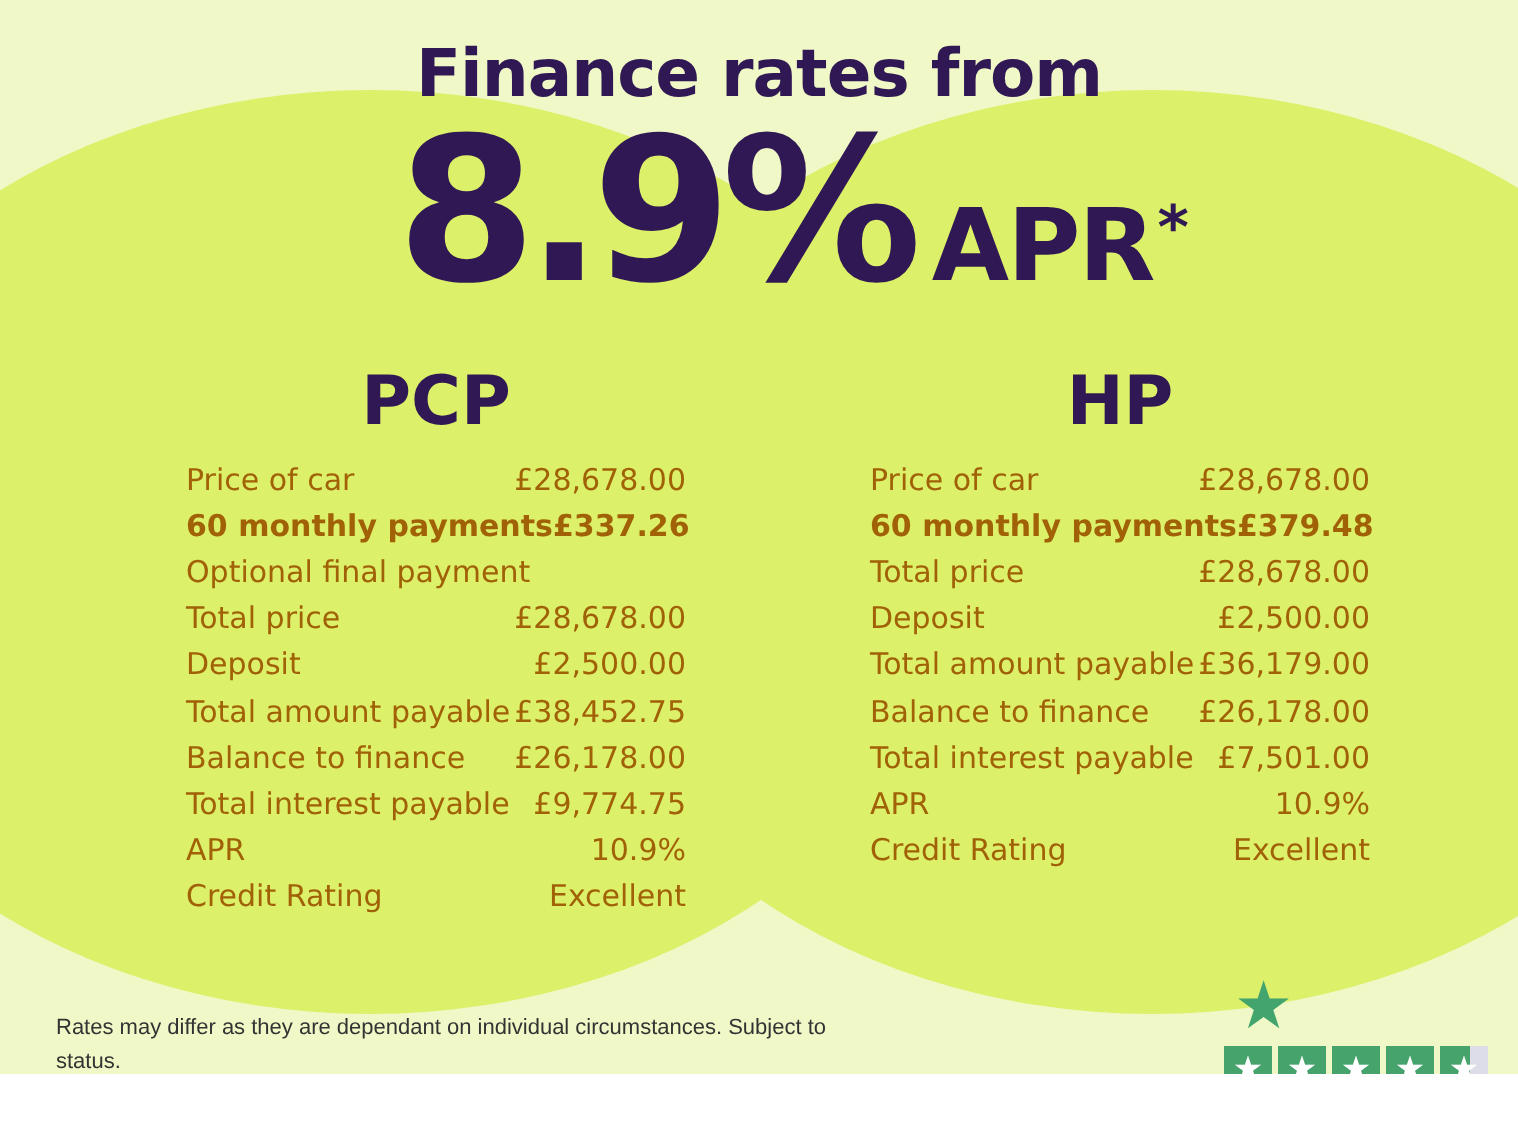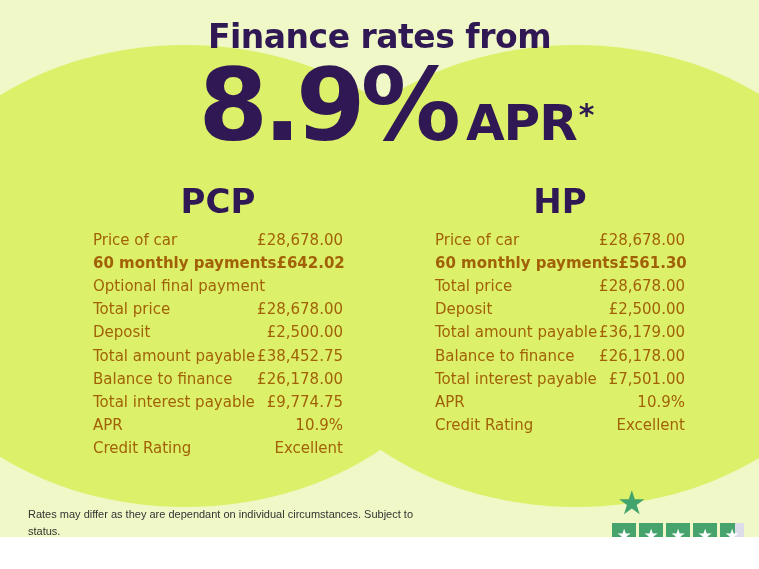--- a/index.html
+++ b/index.html
@@ -90,21 +90,21 @@
   <div class="col-title left">PCP</div>
   <div class="col-title right">HP</div>
 
   <div class="tbody left">
       <div class="row">
         <span class="lbl">Price of car</span>
         <span class="val">£28,678.00</span>
       </div>
       <div class="row bold">
         <span class="lbl">60 monthly payments</span>
-        <span class="val">£642.02</span>
+        <span class="val">£337.26</span>
       </div>
       <div class="row">
         <span class="lbl">Optional final payment</span>
         <span class="val"></span>
       </div>
       <div class="row">
         <span class="lbl">Total price</span>
         <span class="val">£28,678.00</span>
       </div>
       <div class="row">
@@ -132,21 +132,21 @@
         <span class="val">Excellent</span>
       </div>
     </div>
   <div class="tbody right">
       <div class="row">
         <span class="lbl">Price of car</span>
         <span class="val">£28,678.00</span>
       </div>
       <div class="row bold">
         <span class="lbl">60 monthly payments</span>
-        <span class="val">£561.30</span>
+        <span class="val">£379.48</span>
       </div>
       <div class="row">
         <span class="lbl">Total price</span>
         <span class="val">£28,678.00</span>
       </div>
       <div class="row">
         <span class="lbl">Deposit</span>
         <span class="val">£2,500.00</span>
       </div>
       <div class="row">

